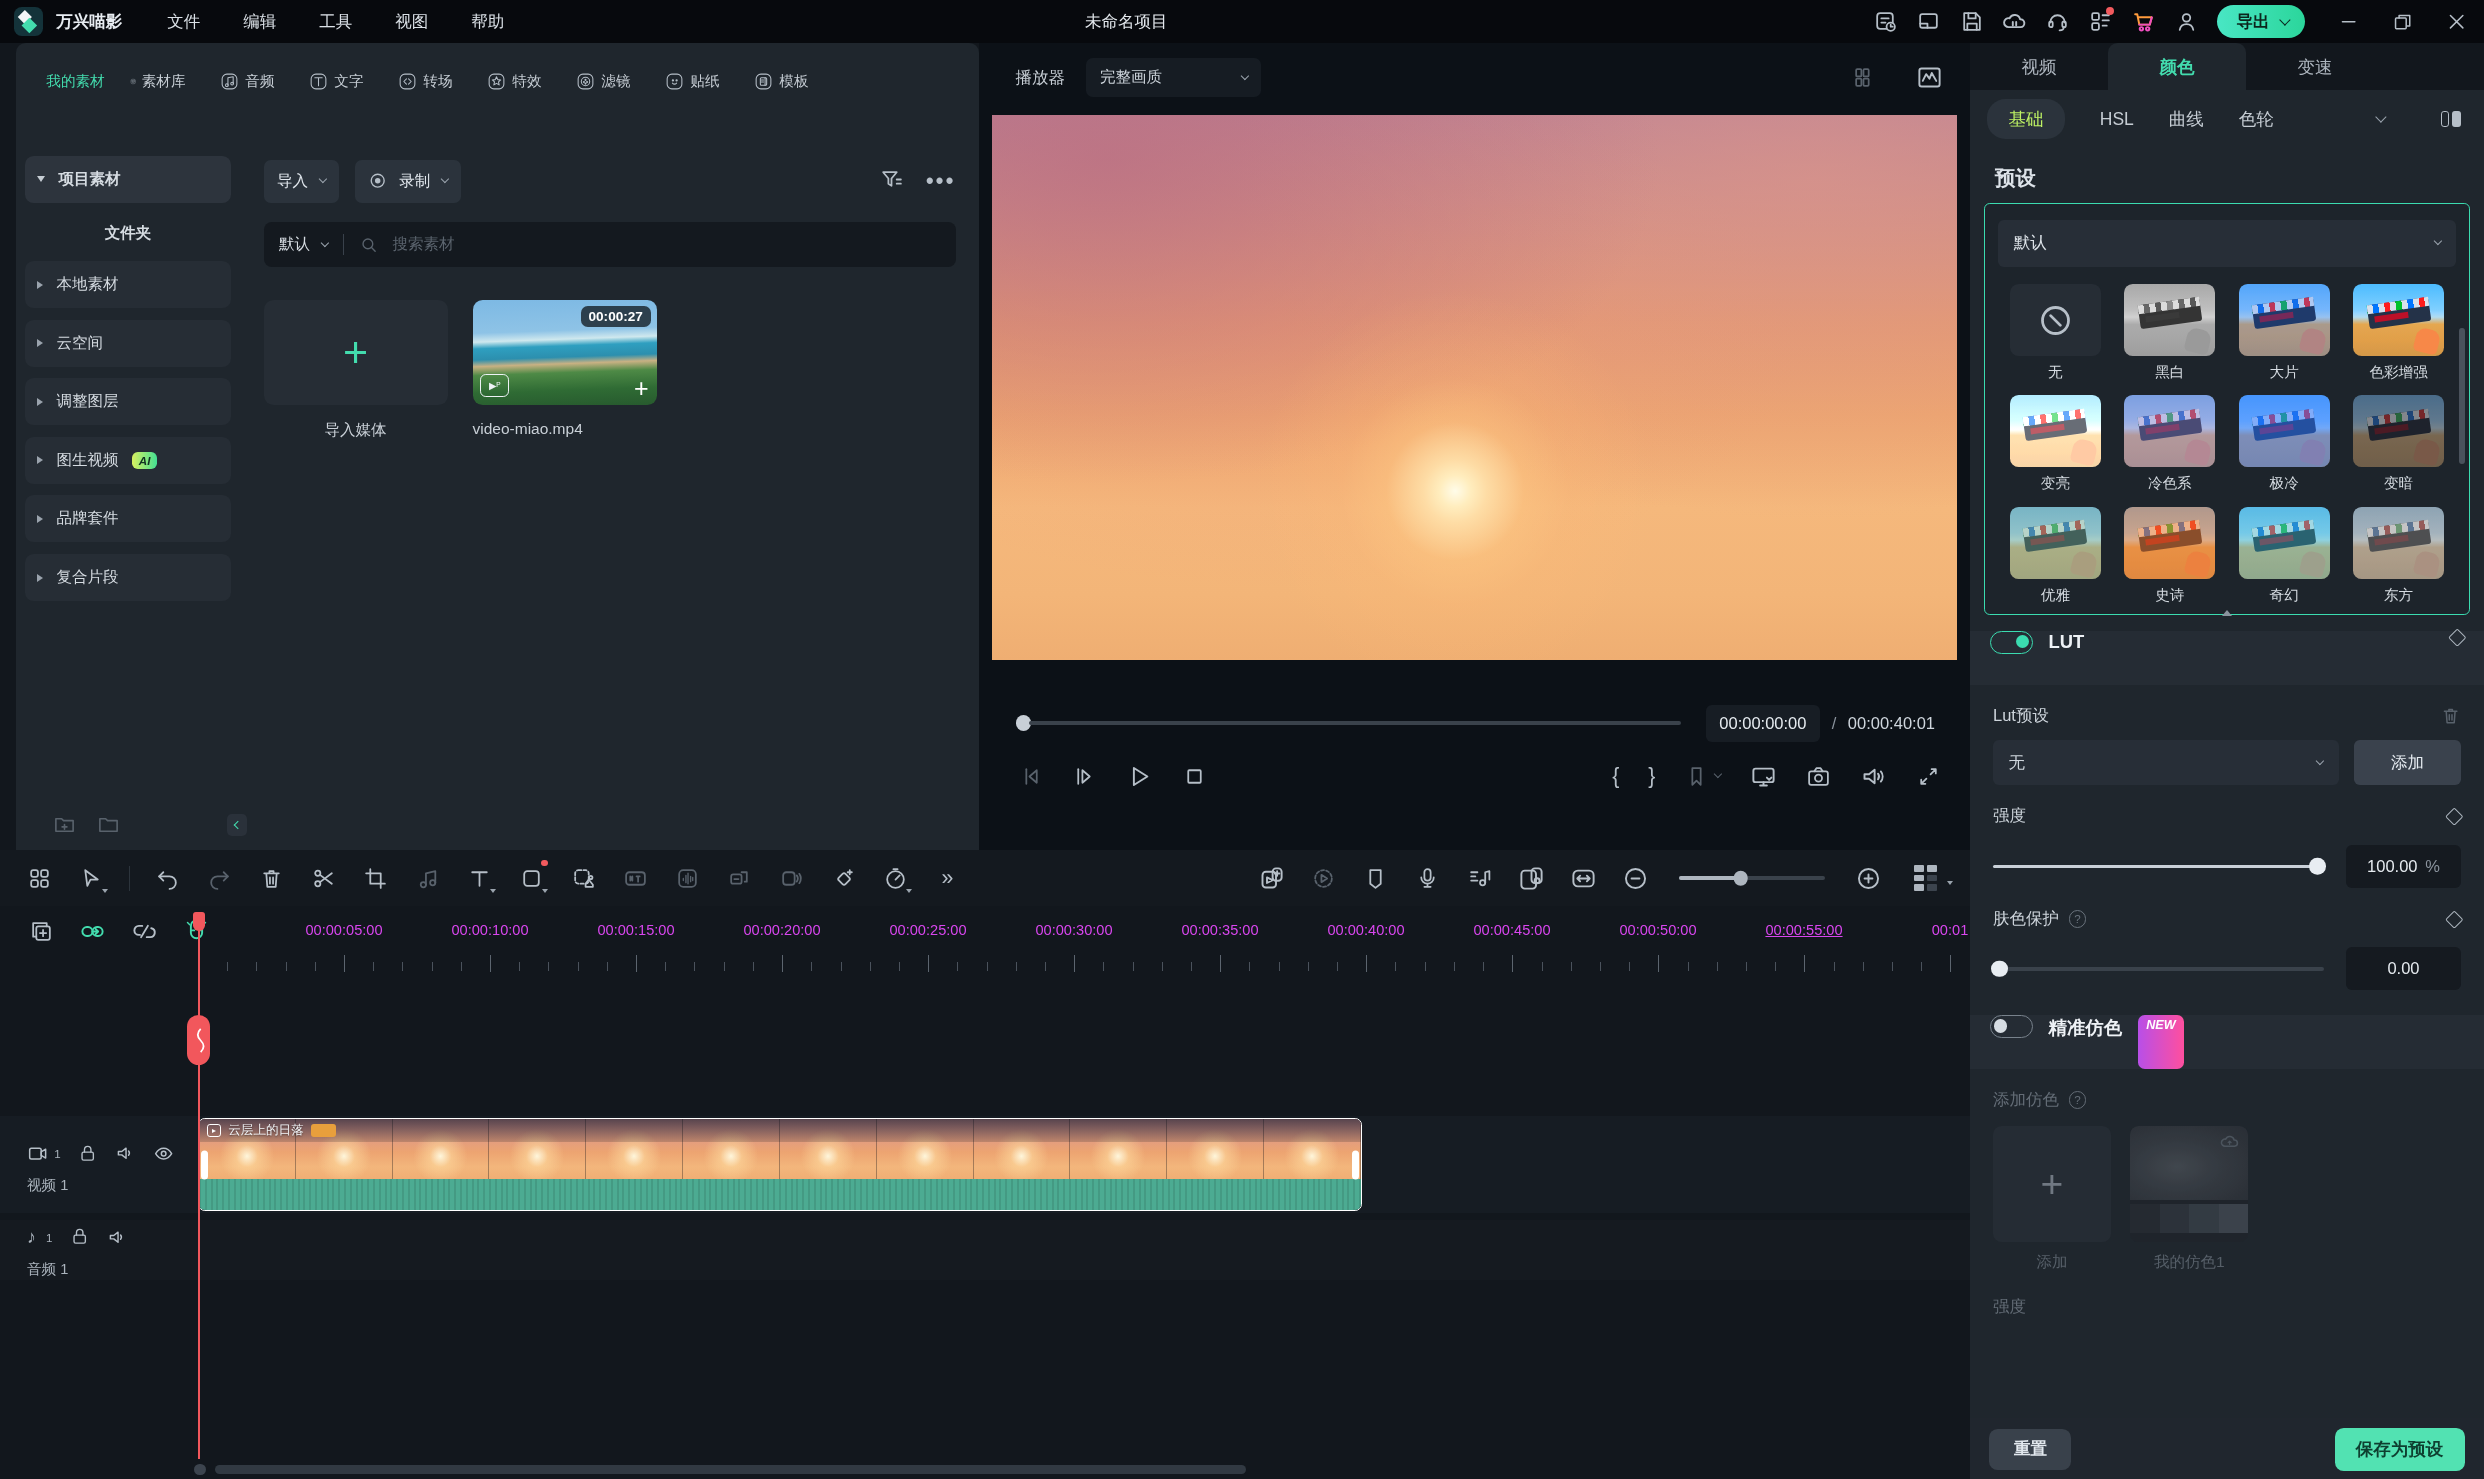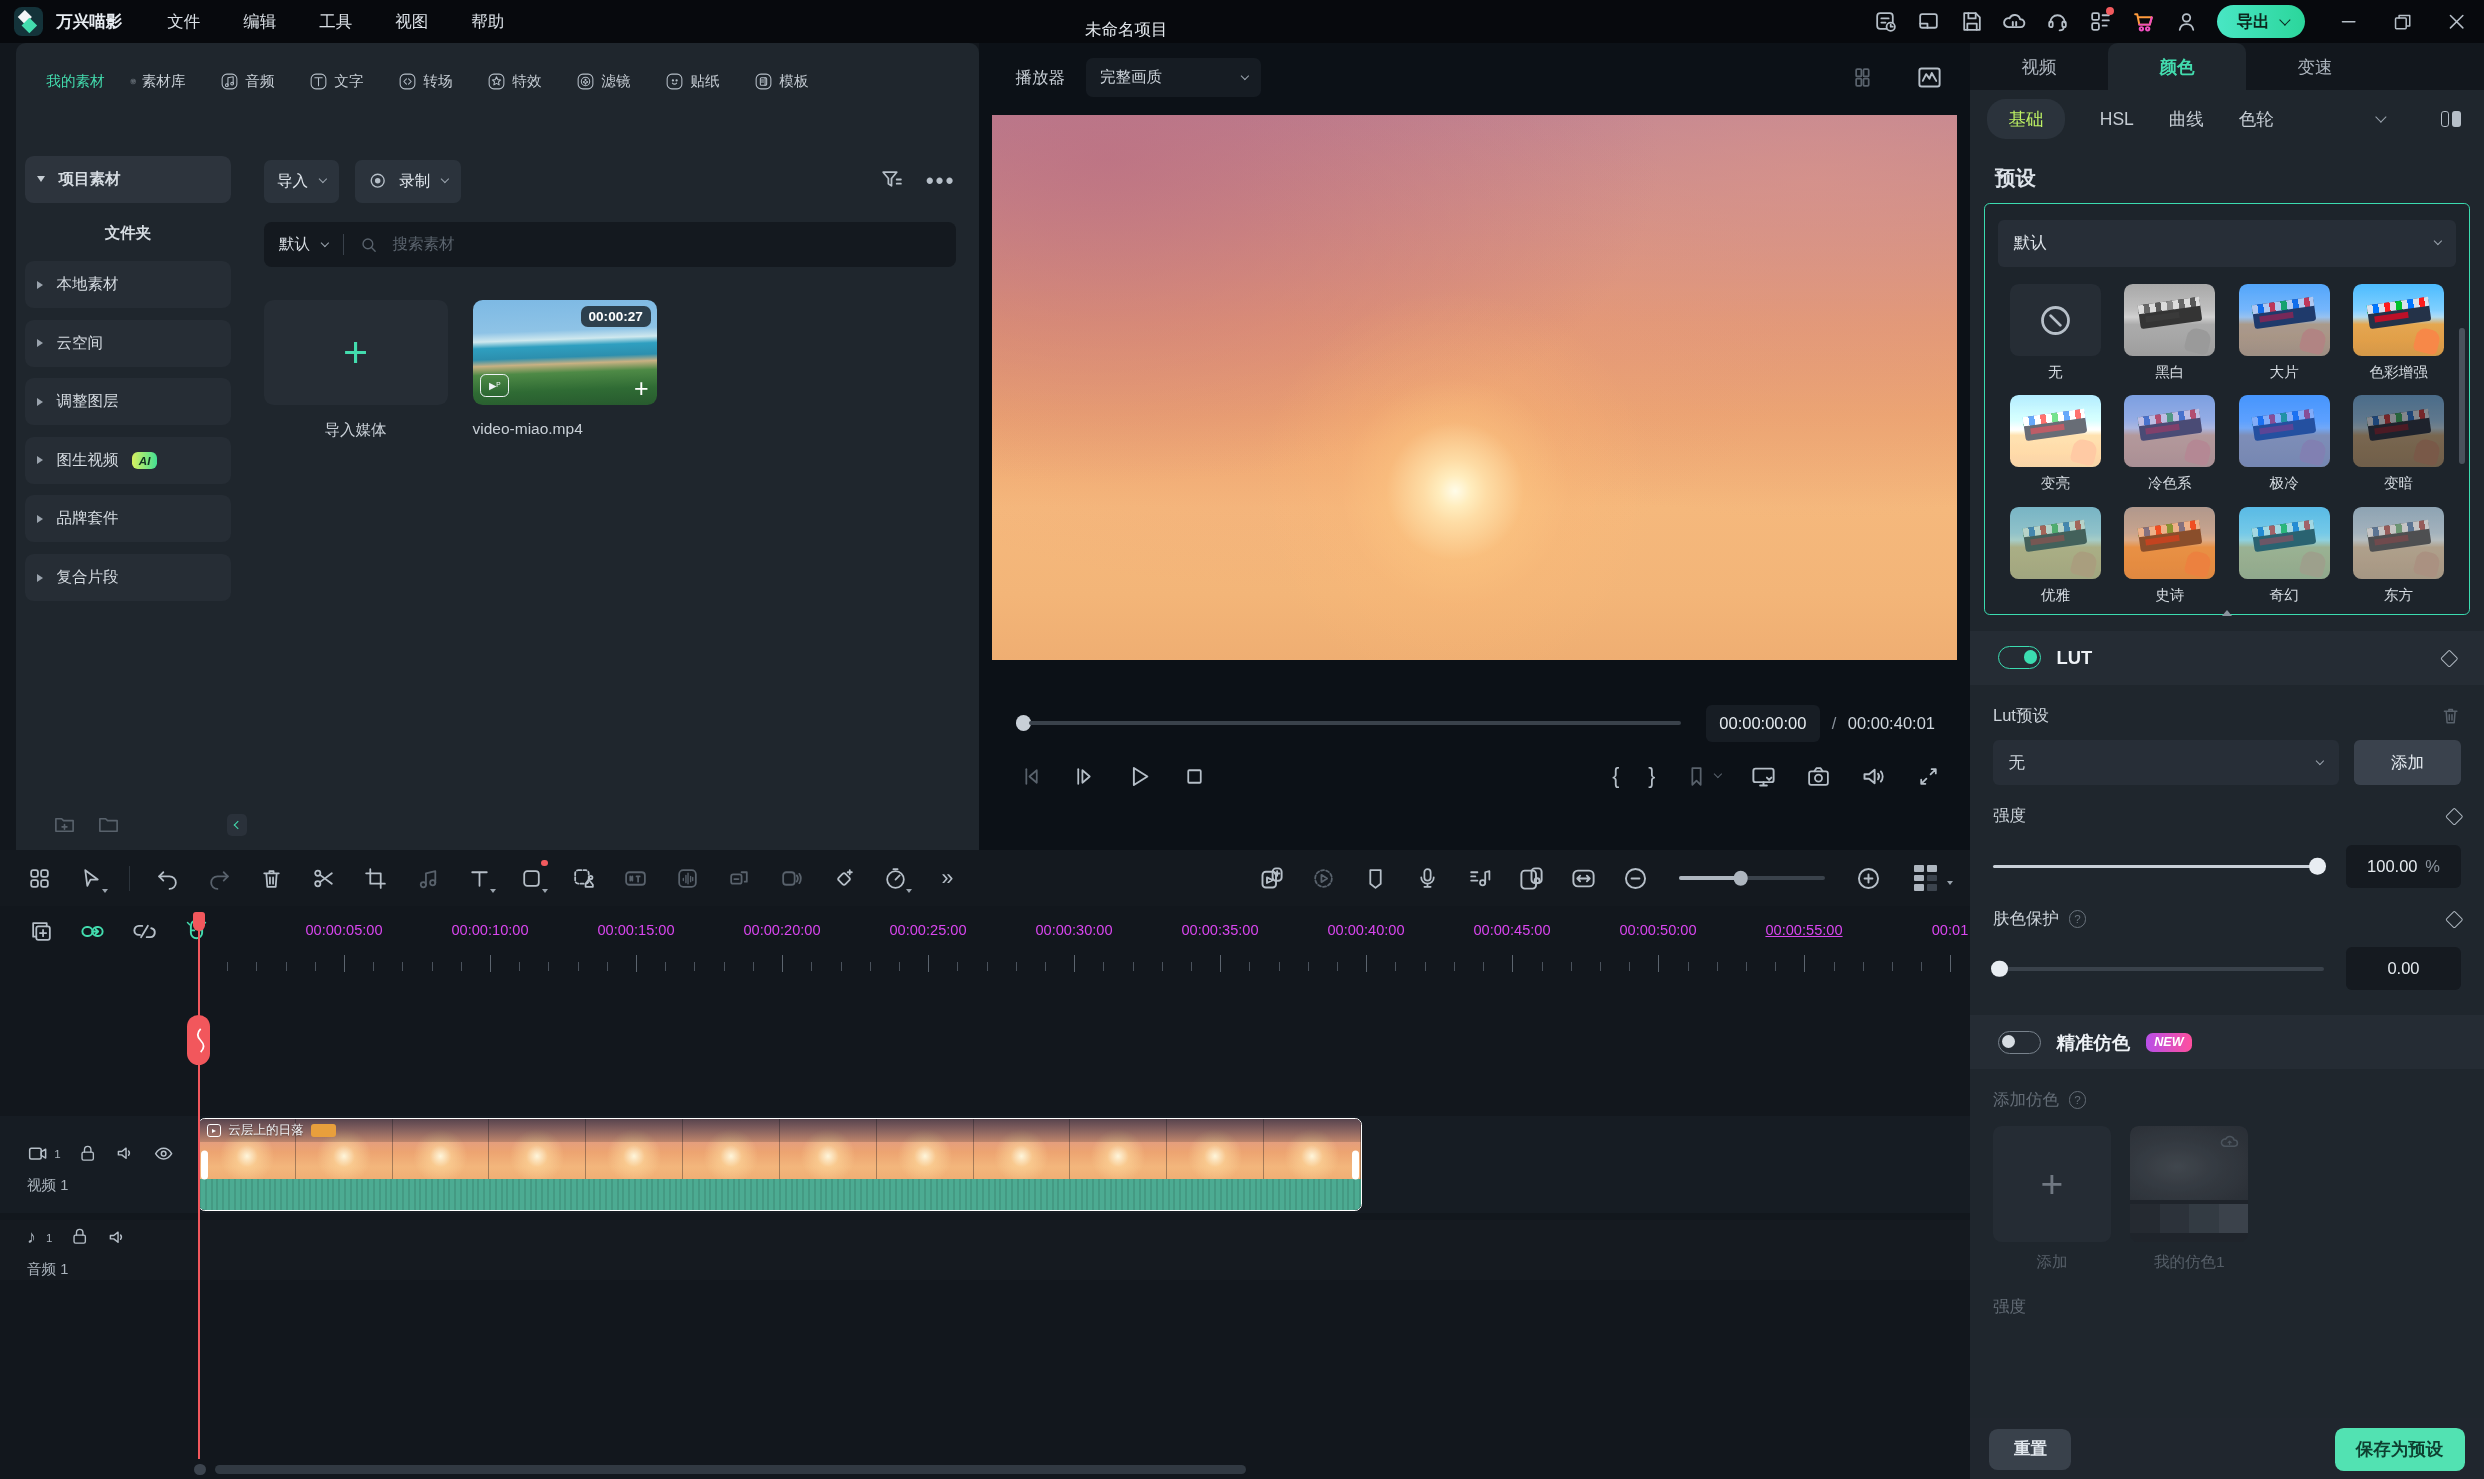--- a/index.html
+++ b/index.html
@@ -15,21 +15,21 @@
   .caret-r{width:0;height:0;border-left:6.8px solid #9aa3ad;border-top:4.9px solid transparent;border-bottom:4.9px solid transparent}
   .caret-d{width:0;height:0;border-top:6.8px solid #c6cdd4;border-left:4.9px solid transparent;border-right:4.9px solid transparent}
   
   .titlebar{height:43px;display:flex;align-items:center;padding:0 0 0 13.6px;background:#07090d;position:relative;flex:none}
   .logo{width:29px;height:29px;border-radius:7.8px;background:#14333a;position:relative;flex:none}
   .logo .d1{position:absolute;left:6.8px;top:4.9px;width:9.7px;height:9.7px;background:#f2f5f7;transform:rotate(45deg)}
   .logo .d2{position:absolute;left:10.7px;top:12.6px;width:10.7px;height:10.7px;background:#43dcae;transform:rotate(45deg)}
   .app-name{font-size:16.5px;font-weight:bold;margin-left:13.6px;color:#e8edf2}
   .menus{display:flex;gap:43px;margin-left:45px;font-size:16.5px;color:#dbe1e7}
   .menu-item{cursor:default}
-  .tb-title{position:absolute;left:1085px;top:8px;height:43px;display:flex;align-items:center;font-size:16.5px;color:#e4e9ee}
+  .tb-title{position:absolute;left:1085px;top:0;height:43px;display:flex;align-items:center;font-size:16.5px;color:#e4e9ee}
   .tb-right{margin-left:auto;display:flex;align-items:center;height:43px}
   .tb-ic{width:43px;height:43px;display:flex;align-items:center;justify-content:center;position:relative}
   .reddot{position:absolute;top:6.8px;right:7.8px;width:7.8px;height:7.8px;border-radius:50%;background:#f25a5e}
   .export-btn{height:33px;border-radius:16.5px;background:linear-gradient(90deg,#49e6c4,#2bd69b);display:flex;align-items:center;padding:0 15.5px 0 19.4px;margin:0 17.5px 0 9.7px;color:#0b241c;font-weight:bold;font-size:16.5px;gap:11.6px}
   .export-btn .chev{border-color:#0b241c}
   .winbtn{width:54px;height:43px;display:flex;align-items:center;justify-content:center}
   
   .main{flex:1;display:flex;min-height:0}
   .left-col{width:1970px;display:flex;flex-direction:column;background:#12171d}
   .workspace{height:807px;display:flex;flex:none}
@@ -103,21 +103,21 @@
   .pthumb{width:91px;height:72px;border-radius:8.7px;overflow:hidden;position:relative;background:linear-gradient(180deg,#79b1dd 0%,#9ec6e4 36%,#bfd4de 46%,#c7a87c 56%,#c2a176 78%,#b89a72 100%)}
   .pthumb.none{background:#262d35;display:flex;align-items:center;justify-content:center}
   .pthumb .tint{position:absolute;inset:0}
   .clapb{position:absolute;left:16%;top:24%;width:68%;height:34%;background:#2e3540;border-radius:2.9px;transform:rotate(-8deg)}
   .clapb::before{content:"";position:absolute;left:0;top:0;right:0;height:38%;background:repeating-linear-gradient(90deg,#d8dde2 0 5.8px,#2f6fbe 5.8px 11.6px,#d8dde2 11.6px 17.5px,#c23b3b 17.5px 23px,#d8dde2 23px 29px,#3da65a 29px 35px)}
   .clapb::after{content:"";position:absolute;left:10%;top:48%;width:55%;height:26%;background:#7d2733}
   .phand{position:absolute;right:6%;bottom:4%;width:26%;height:34%;background:#c89070;border-radius:40% 40% 20% 20%;transform:rotate(14deg)}
   .plabel{margin-top:6.8px;font-size:14.6px;color:#d6dce2;white-space:nowrap}
   .pscroll{position:absolute;right:4.9px;top:124px;width:5.8px;height:136px;border-radius:2.9px;background:#4a525c}
   .box-collapse{position:absolute;bottom:-1.9px;left:50%;transform:translateX(-50%);width:0;height:0;border-bottom:6.8px solid #8a939d;border-left:5.8px solid transparent;border-right:5.8px solid transparent}
-  .strip{height:54px;background:#252c34;display:flex;align-items:center;padding:0 28px;gap:15.5px;margin-top:15.5px;flex:none}
+  .strip{height:54px;background:#252c34;display:flex;padding:0 20px;gap:15.5px;margin-top:15.5px;flex:none}
   .strip .slabel{font-size:18.4px;font-weight:bold;color:#eef2f6}
   .tgl{width:43px;height:23px;border-radius:12.6px;position:relative;flex:none}
   .tgl.on{border:1.9px solid #3bdcb0}
   .tgl.on::after{content:"";position:absolute;right:2.9px;top:2.9px;width:13.6px;height:13.6px;border-radius:50%;background:#3bdcb0}
   .tgl.off{border:1.9px solid #78828c}
   .tgl.off::after{content:"";position:absolute;left:2.9px;top:2.9px;width:13.6px;height:13.6px;border-radius:50%;background:#d7dde3}
   .dia{width:12.6px;height:12.6px;border:1.6px solid #aab3bc;transform:rotate(45deg);border-radius:1.9px;flex:none}
   .blk{padding:0 23px;flex:none}
   .blk-h{display:flex;align-items:center;margin-top:20px;font-size:16.5px;color:#cfd6dd;gap:9.7px}
   .lut-row{display:flex;gap:15.5px;margin-top:13.6px}

